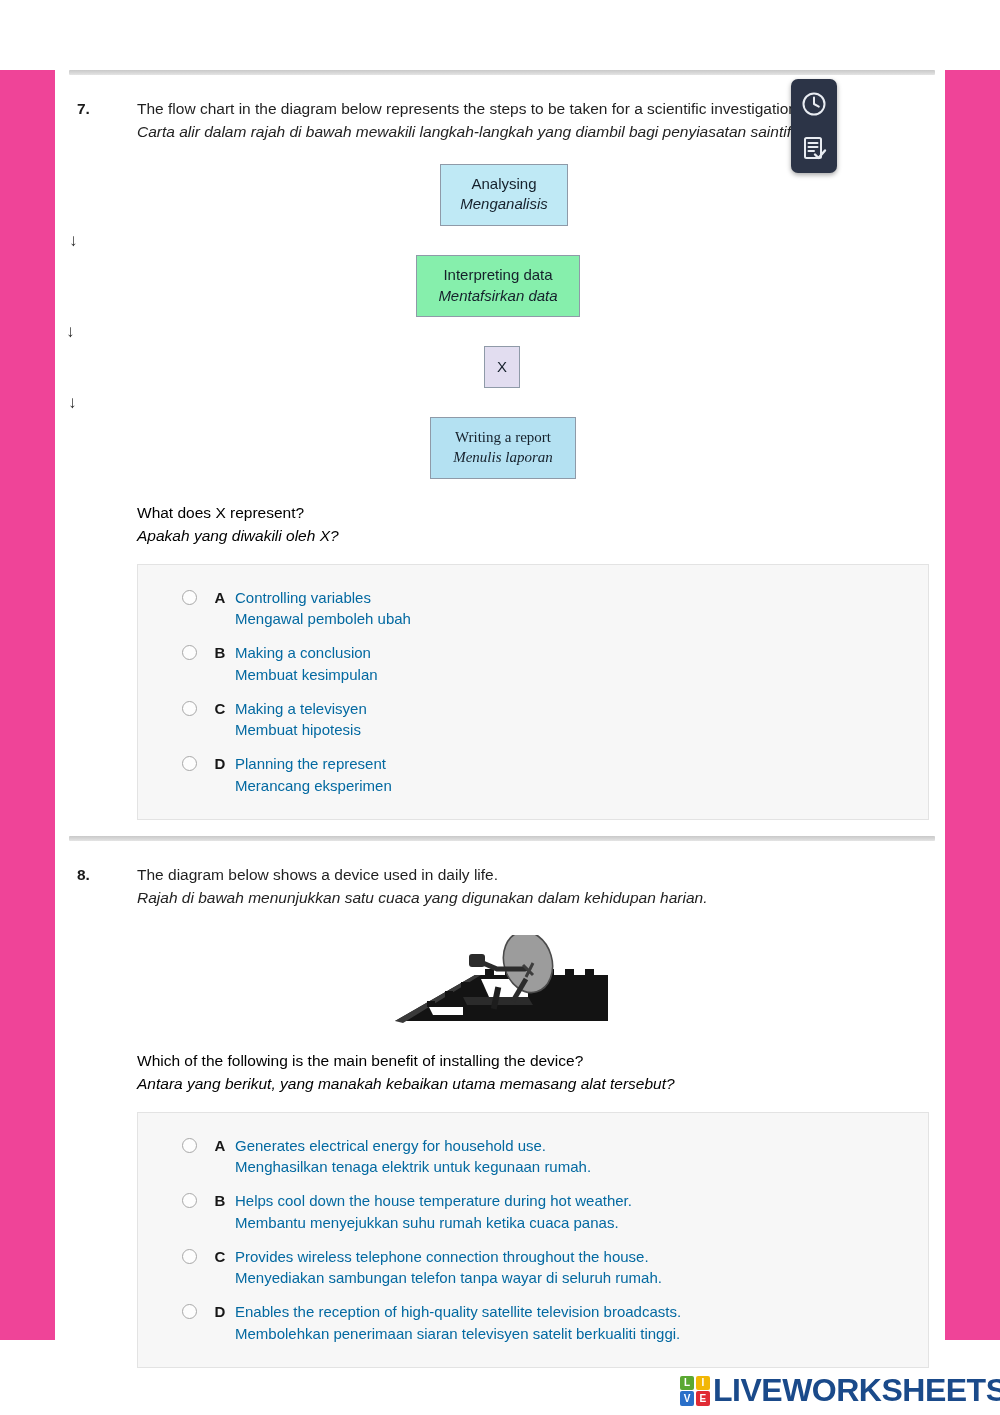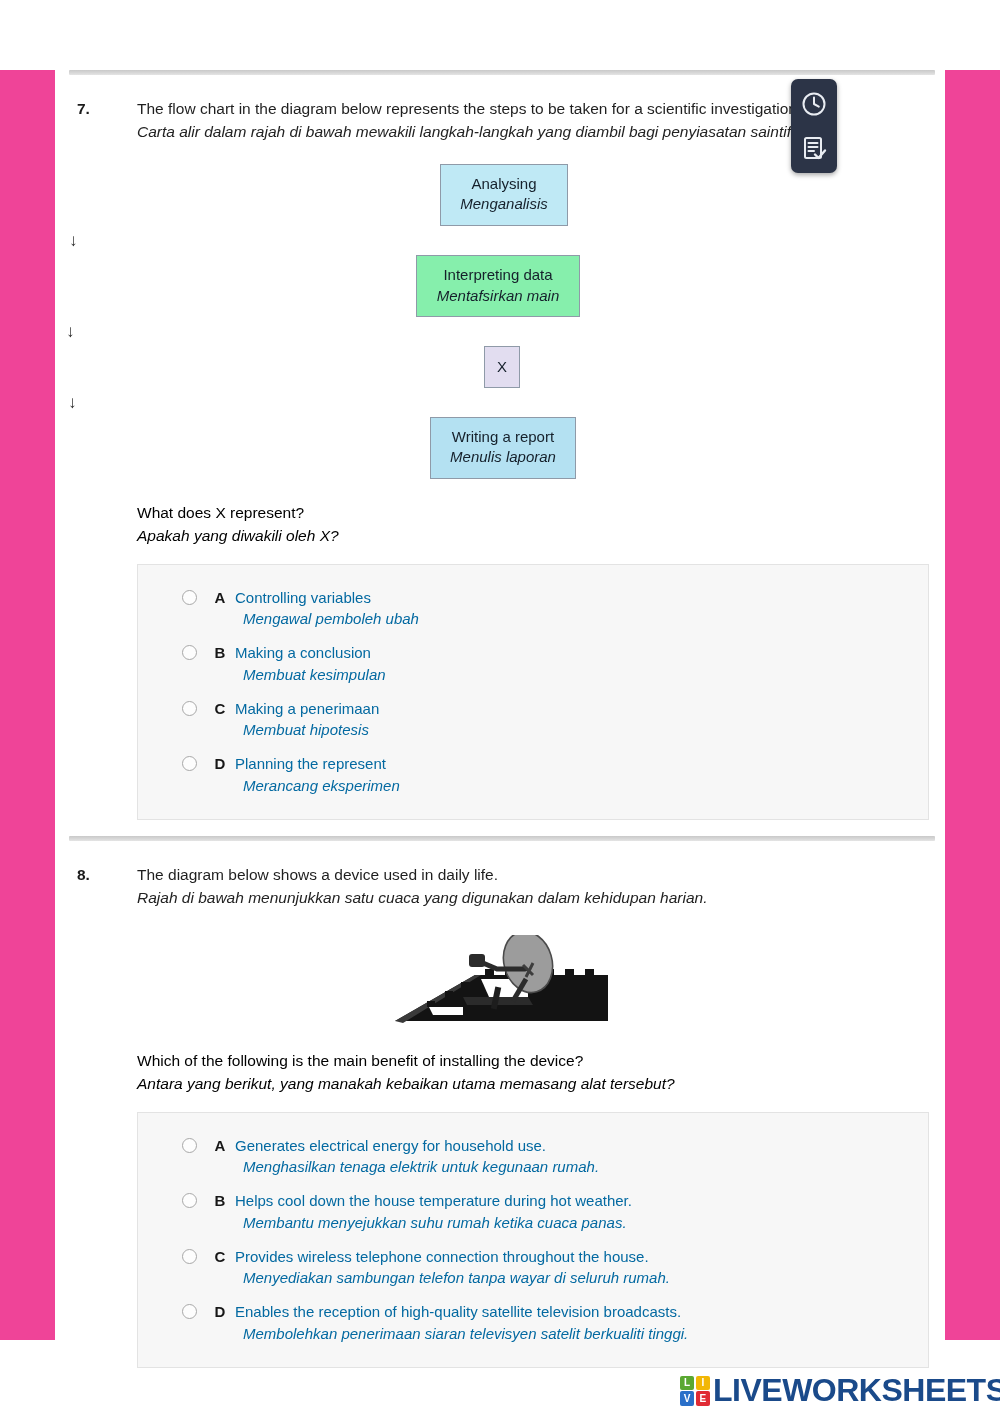--- a/index.html
+++ b/index.html
@@ -106,21 +106,21 @@
   .arrow {
     font-size: 17px;
     line-height: 1;
     color: #2b2b2b;
     padding: 6px 0 6px 0;
     text-align: center;
   }
   .flow-offset-1 { margin-left: 2px; }
   .flow-offset-2 { margin-left: -4px; }
   .flow-offset-3 { margin-left: 0px; }
-  .flow-offset-4 { margin-left: 1px; }
+  .flow-offset-4 { margin-left: 1px; font-family: Liberation Serif, serif; }
   .arrow-1 { margin-left: 0px; }
   .arrow-2 { margin-left: -3px; }
   .arrow-3 { margin-left: -1px; }
 
   
   .opts {
     margin: 0 0 0 68px;
     width: 792px;
     background: #f7f7f7;
     border: 1px solid #e3e3e3;
@@ -144,21 +144,21 @@
   .opt-letter {
     flex: 0 0 30px;
     font-weight: bold;
     font-size: 15px;
     text-align: center;
     color: #171717;
     line-height: 1.45;
     margin-left: 8px;
   }
   .opt-text { font-size: 15px; line-height: 1.45; color: #0369a1; }
-  .opt-text .ml { font-style: italic; display: block; margin-left: 8px; }
+  .opt-text .ml { display: block; }
 
   
   .figure {
     margin: 26px 0 22px 0;
     display: flex;
     justify-content: center;
   }
   .figure svg { display: block; }
 
   
@@ -246,21 +246,21 @@
         <div class="flow-row flow-offset-1">
           <div class="fbox fbox-a">
             <span>Analysing</span>
             <span class="ml">Menganalisis</span>
           </div>
         </div>
         <div class="arrow arrow-1">↓</div>
         <div class="flow-row flow-offset-2">
           <div class="fbox fbox-b">
             <span>Interpreting data</span>
-            <span class="ml">Mentafsirkan main</span>
+            <span class="ml">Mentafsirkan data</span>
           </div>
         </div>
         <div class="arrow arrow-2">↓</div>
         <div class="flow-row flow-offset-3">
           <div class="fbox fbox-x">X</div>
         </div>
         <div class="arrow arrow-3">↓</div>
         <div class="flow-row flow-offset-4">
           <div class="fbox fbox-d">
             <span>Writing a report</span>
@@ -288,21 +288,21 @@
           <div class="opt-letter">B</div>
           <div class="opt-text">
             <span>Making a conclusion</span>
             <span class="ml">Membuat kesimpulan</span>
           </div>
         </div>
         <div class="opt">
           <div class="radio"></div>
           <div class="opt-letter">C</div>
           <div class="opt-text">
-            <span>Making a penerimaan</span>
+            <span>Making a televisyen</span>
             <span class="ml">Membuat hipotesis</span>
           </div>
         </div>
         <div class="opt">
           <div class="radio"></div>
           <div class="opt-letter">D</div>
           <div class="opt-text">
             <span>Planning the represent</span>
             <span class="ml">Merancang eksperimen</span>
           </div>

